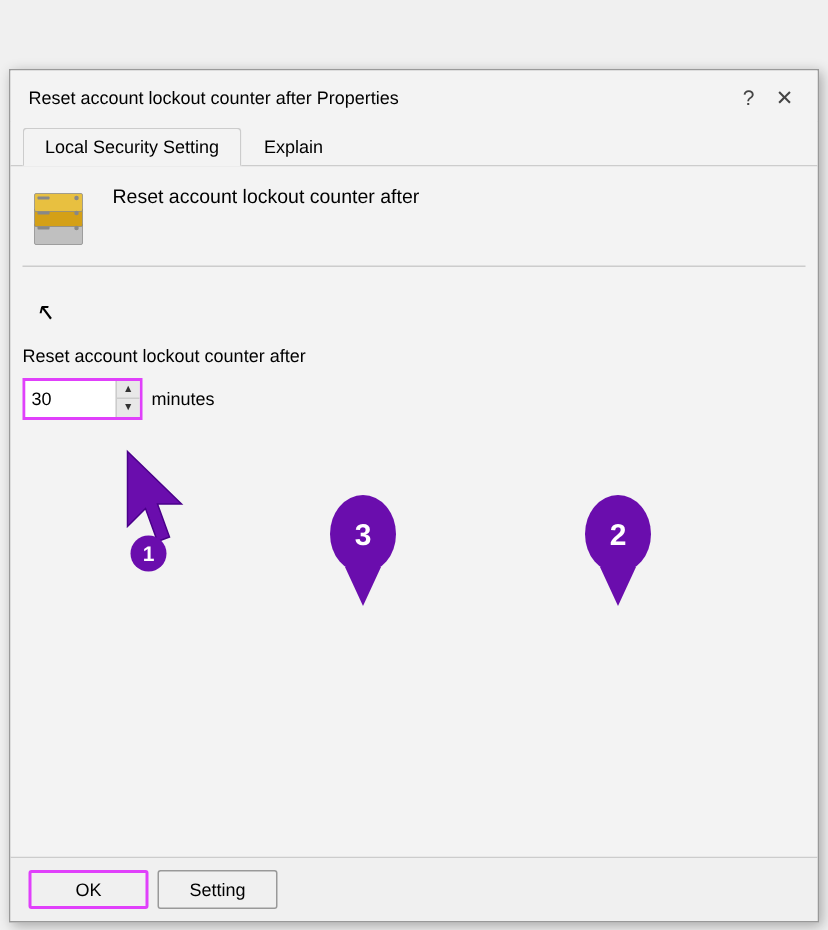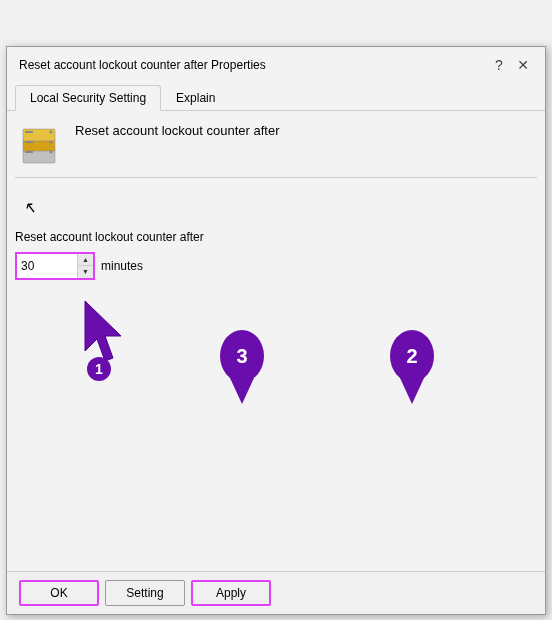--- a/index.html
+++ b/index.html
@@ -281,15 +281,14 @@
           <polygon points="15,52 39,52 27,78" fill="#6a0dad"></polygon>
           <text x="27" y="37" text-anchor="middle" fill="white" font-weight="bold" font-size="20">2</text>
         </svg>
       </div>
     </div>
   </div>
 
   <div class="footer">
     <button class="footer-btn highlighted">OK</button>
     <button class="footer-btn">Setting</button>
-    <button class="footer-btn highlighted">Apply</button>
   </div>
 </div>
 
 </body></html>

